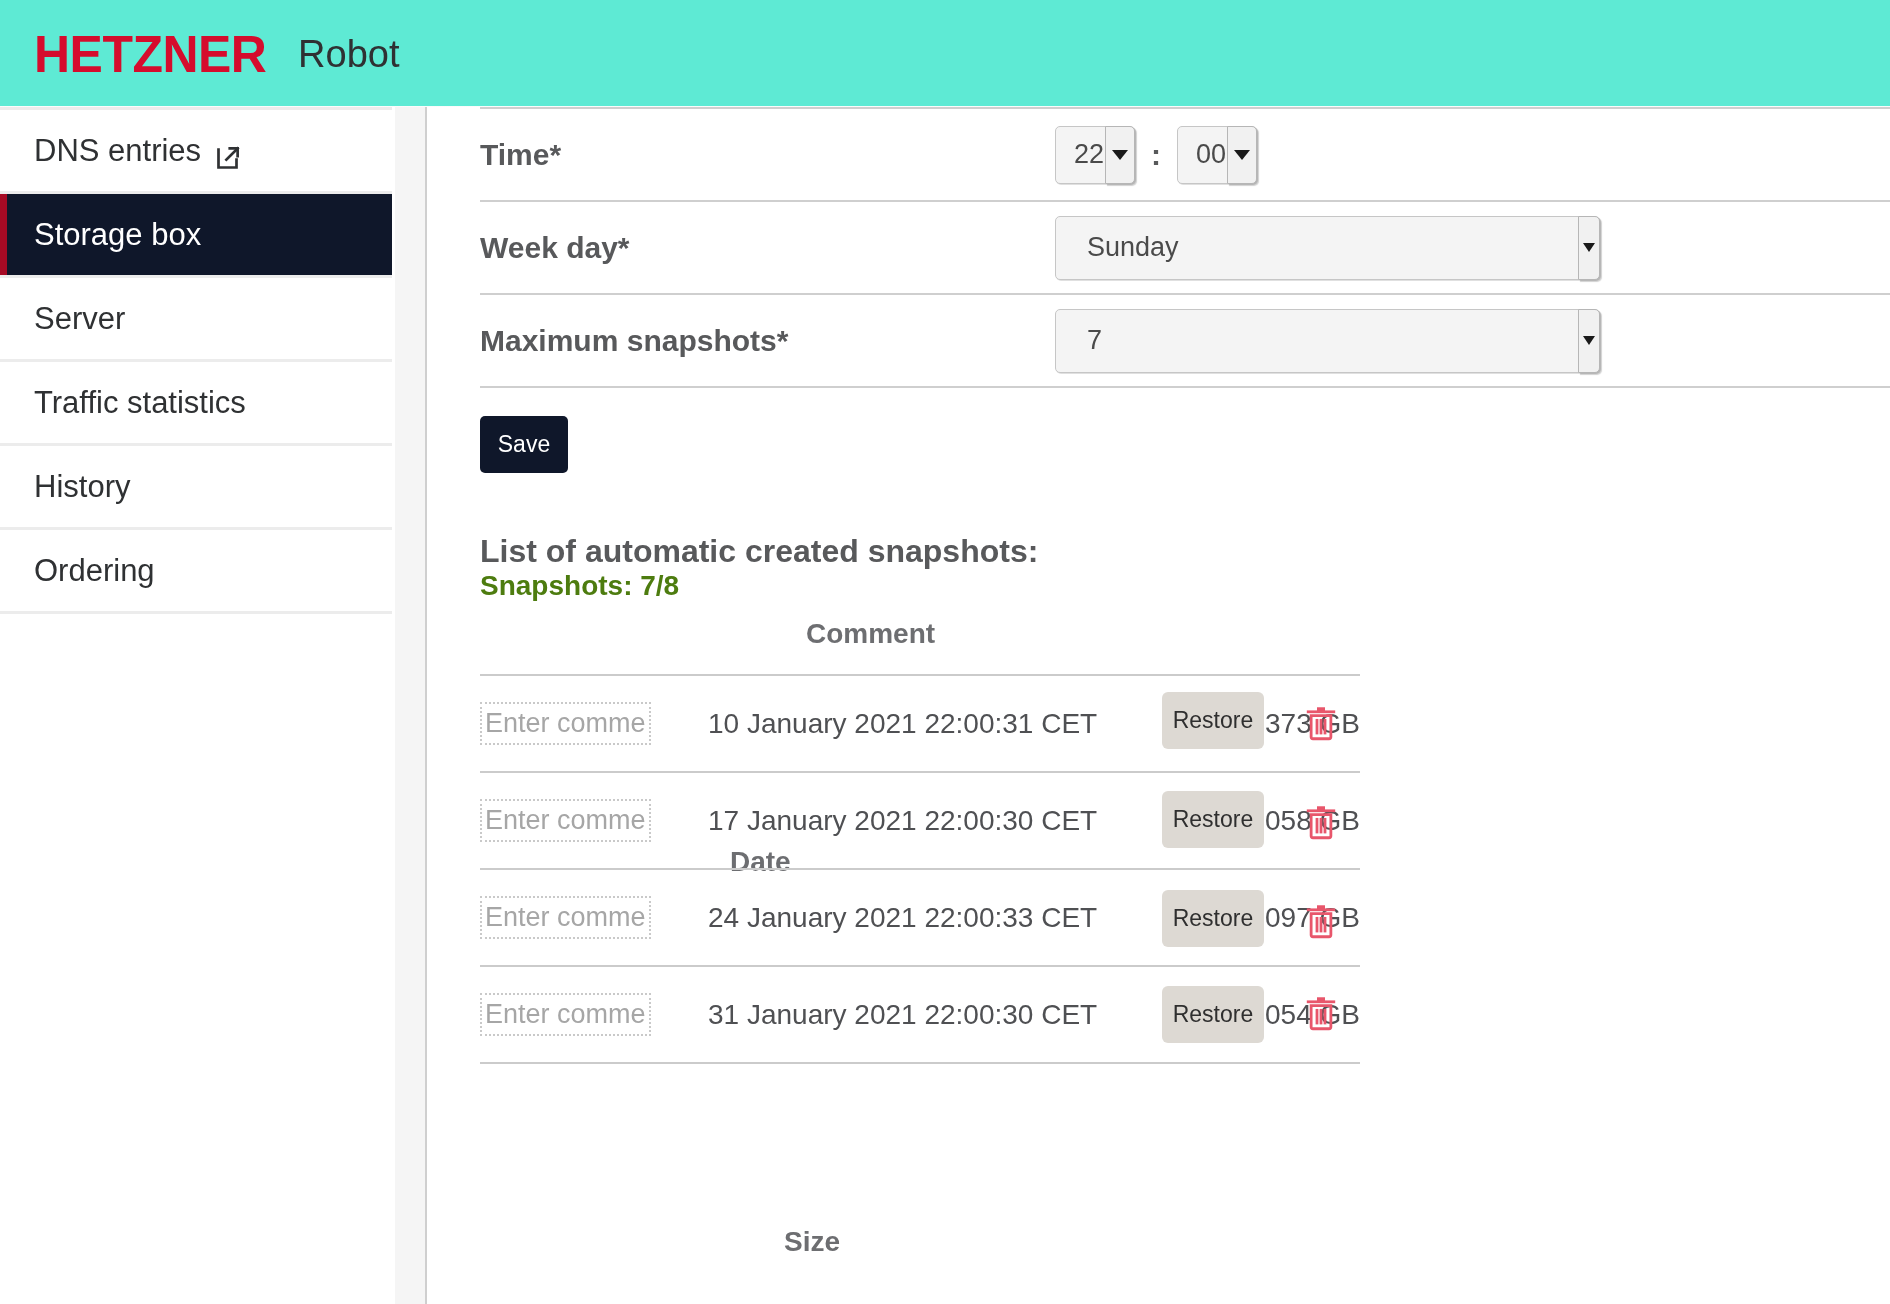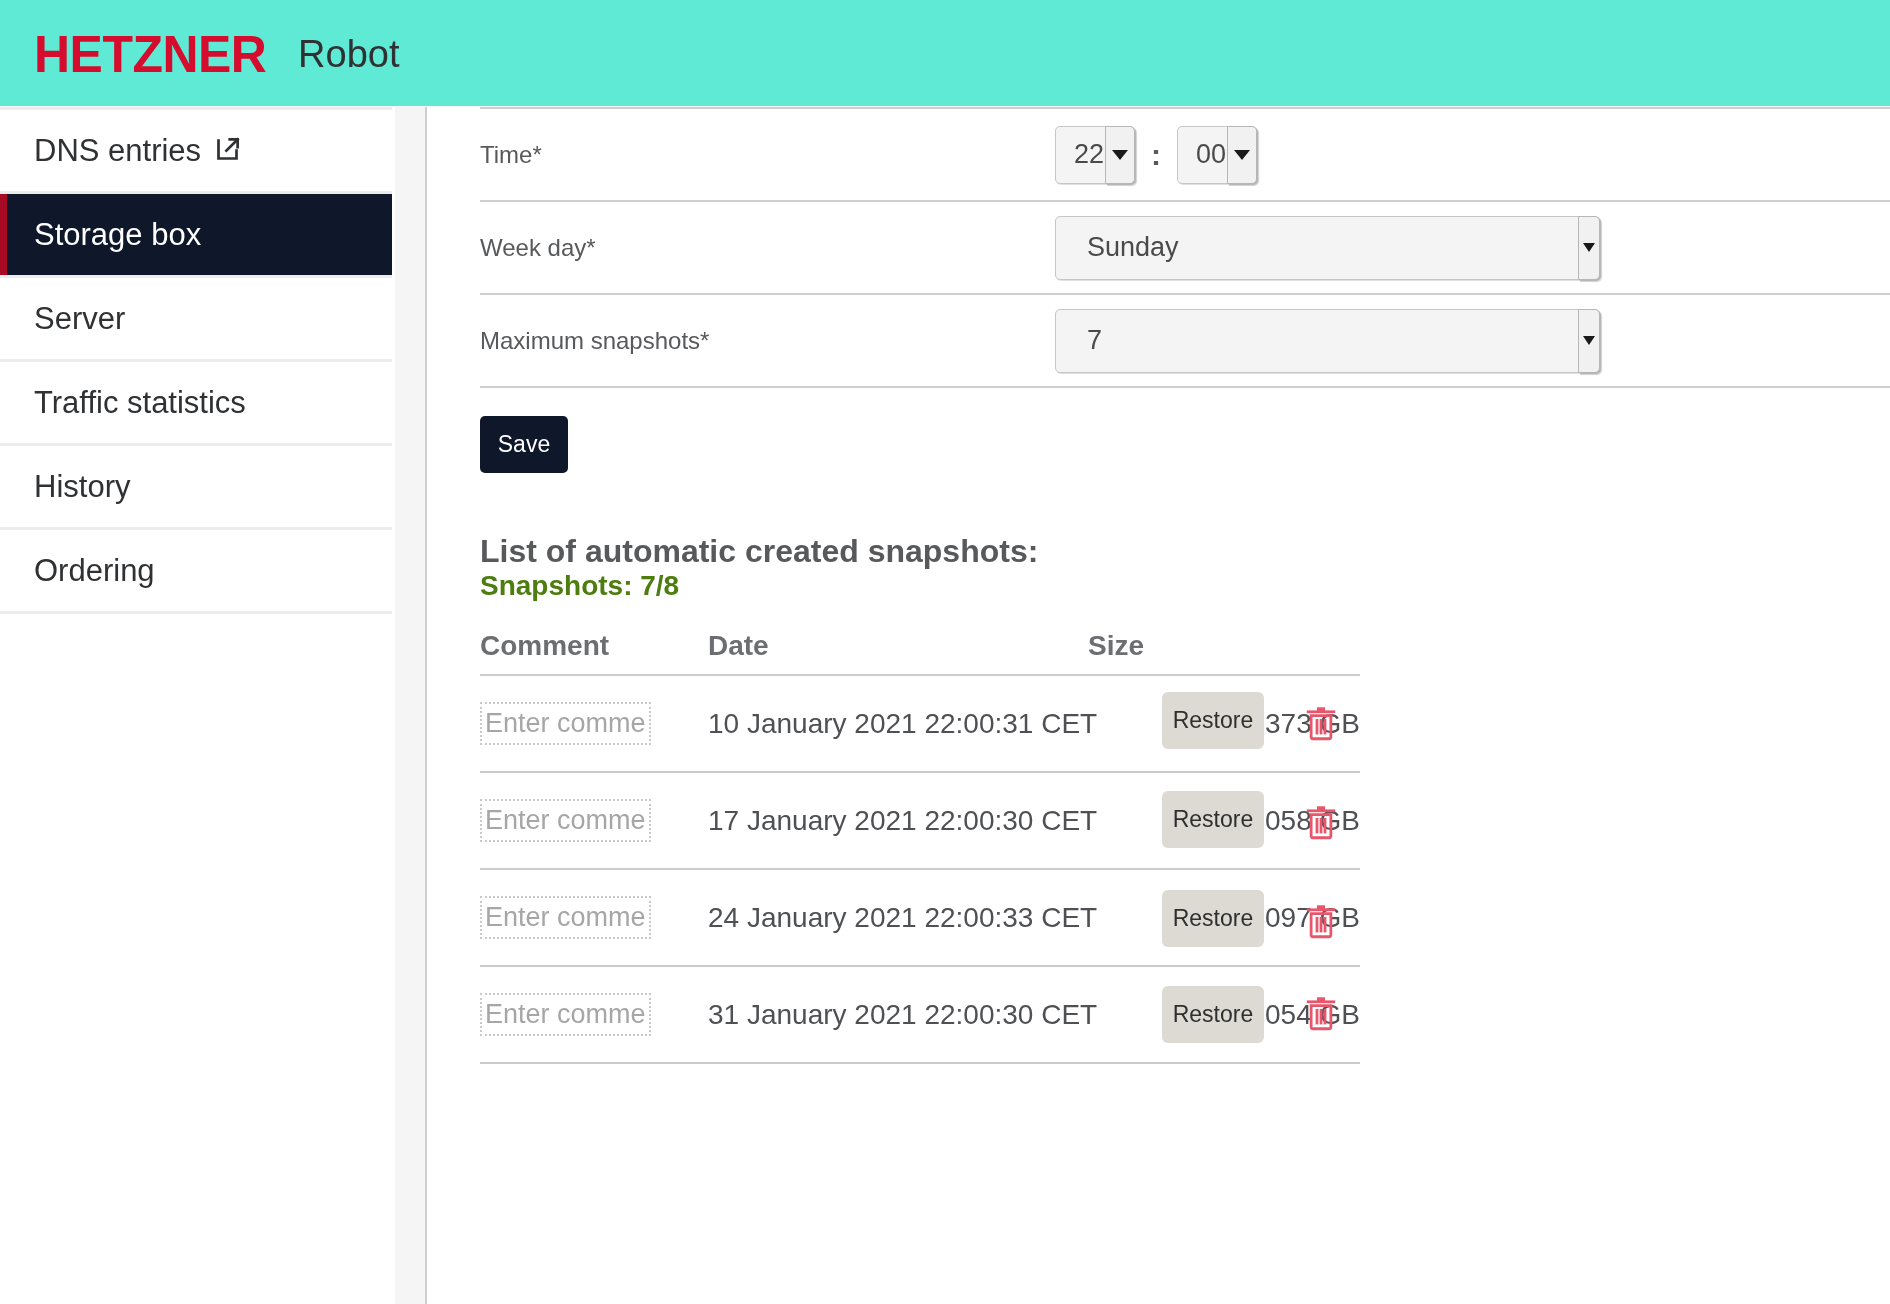--- a/index.html
+++ b/index.html
@@ -62,21 +62,21 @@
     display: flex; align-items: center;
     padding-left: 34px;
     background: #ffffff;
     border-bottom: 3px solid #ececec;
     font-size: 31px;
     font-weight: 400;
     color: #2f3133;
     cursor: pointer;
     white-space: nowrap;
   }
-  .nav-item .label-wrap { display: flex; align-items: flex-start; }
+  .nav-item .label-wrap { display: flex; align-items: flex-end; }
   .nav-item.active {
     background: #0f172a;
     color: #ffffff;
     border-bottom: 3px solid #ececec;
   }
   .nav-item.active::before {
     content: "";
     position: absolute; left: 0; top: 0; bottom: 0;
     width: 7px;
     background: #a60a24;
@@ -111,22 +111,22 @@
   
   .form-row {
     position: relative;
     border-top: 2px solid #cfcfcf;
     height: 93px;
     display: flex;
     align-items: center;
   }
   .form-row:first-child { border-top: 2px solid #cfcfcf; }
   .form-label {
-    font-size: 24px;
-    font-weight: 400;
+    font-size: 30px;
+    font-weight: 700;
     color: #58595b;
     width: 575px;
     flex: 0 0 575px;
   }
   .form-control { display: flex; align-items: center; }
 
   
   .sel-small {
     position: relative;
     width: 80px; height: 58px;
@@ -210,20 +210,21 @@
     color: #4d7c0f;
     width: 880px;
   }
   .snap-table { width: 880px; margin-top: 16px; }
   .snap-head {
     display: flex; align-items: center;
     height: 56px;
     font-size: 28px;
     font-weight: 700;
     color: #6d6e71;
+    flex-direction: column;
   }
   .col-comment { width: 228px; flex: 0 0 228px; }
   .col-date    { width: 380px; flex: 0 0 380px; }
   .col-size    { width: 272px; flex: 0 0 272px; }
 
   .snap-row {
     position: relative;
     display: flex; align-items: center;
     height: 97px;
     border-top: 2px solid #cbcbcb;

